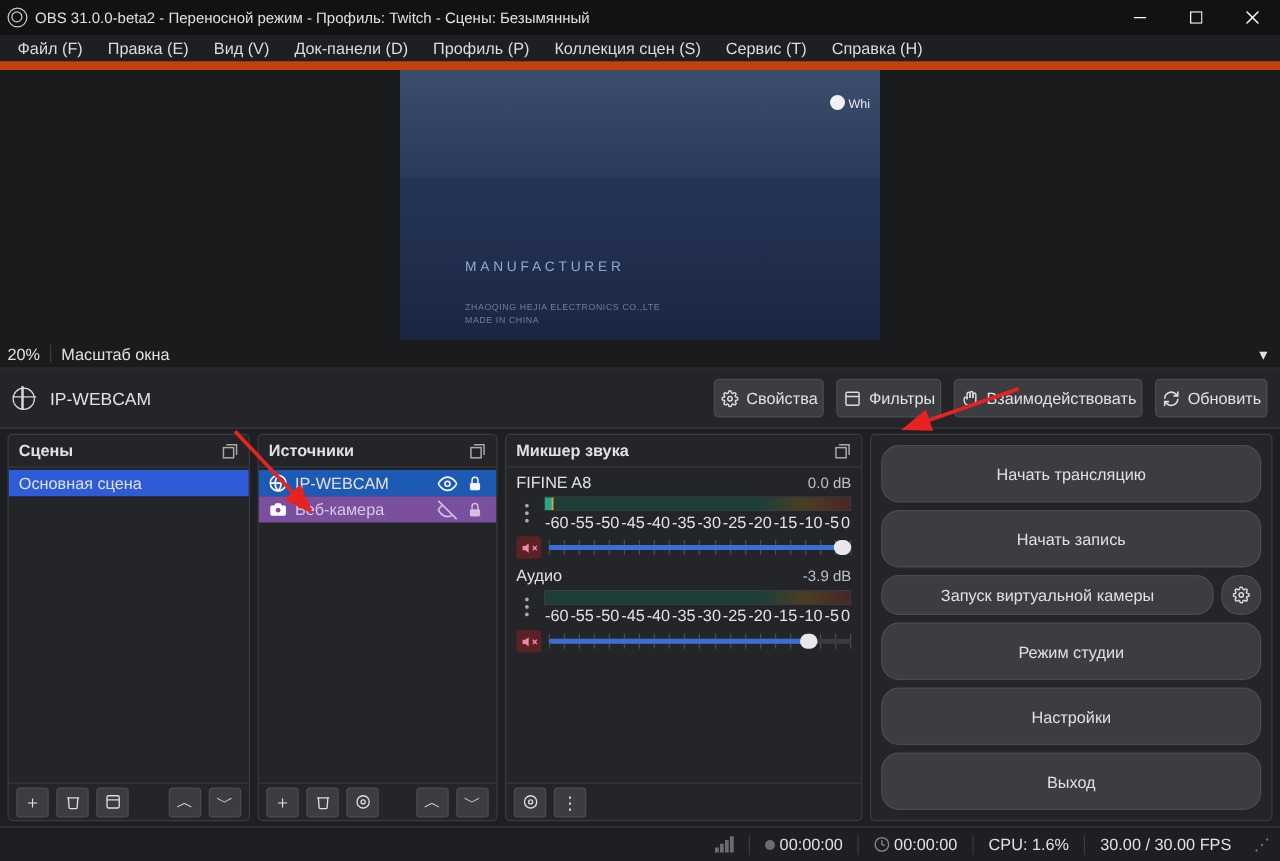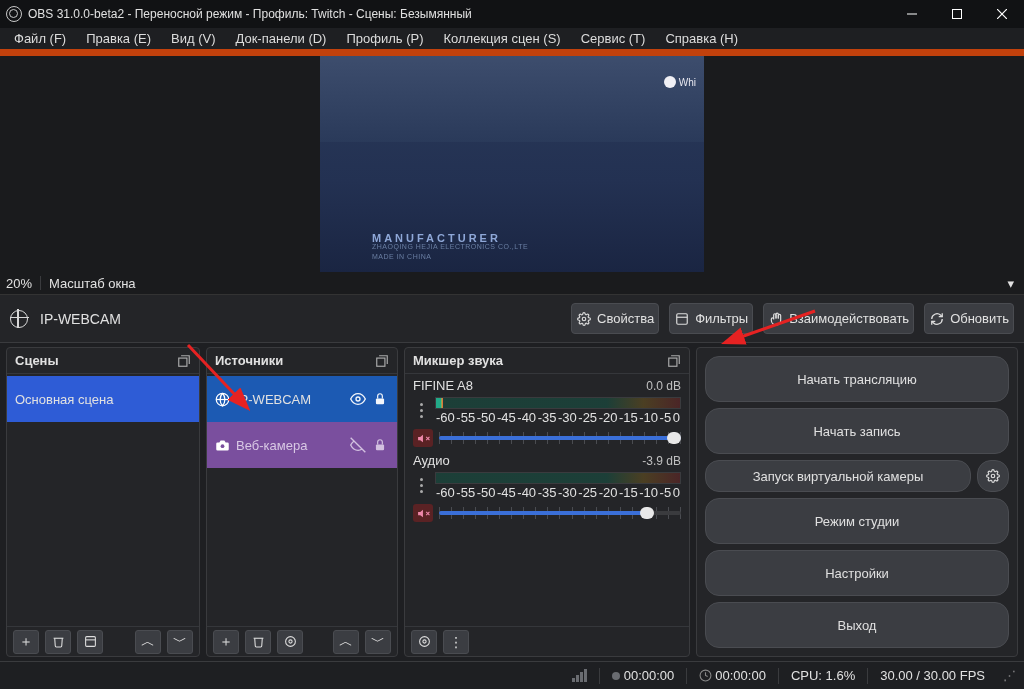--- a/index.html
+++ b/index.html
@@ -14,21 +14,21 @@
 
 .menubar{height:28px;background:#1e1f22;border-bottom:7px solid #c2410c;display:flex;align-items:center;padding:0 4px;gap:0}
 .menuitem{padding:5px 10px;color:#dcdcdc;font-size:13px}
 
 .preview-wrap{flex:0 0 236px;background:#1a1b1d;display:flex;flex-direction:column;border-bottom:1px solid #333}
 .preview{flex:1;display:flex;align-items:center;justify-content:center;position:relative}
 .video{width:384px;height:216px;background:linear-gradient(180deg,#2a3a5a 0%,#233152 58%,#1a2542 100%);position:relative;overflow:hidden}
 .video:before{content:"";position:absolute;top:0;left:0;right:0;height:40%;background:linear-gradient(180deg,#3d4d6d 0%,#2a3a5a 100%)}
 .video .wh{position:absolute;top:20px;right:8px;color:#e8e8f0;font-size:10px}
 .video .wh:before{content:"";display:inline-block;width:12px;height:12px;background:#f0f0f5;border-radius:50%;margin-right:3px;vertical-align:-2px}
-.video .mfr{position:absolute;left:52px;bottom:28px;color:#8fa8d8;font-size:11px;letter-spacing:3px;font-weight:700}
+.video .mfr{position:absolute;left:52px;bottom:52px;color:#8fa8d8;font-size:11px;letter-spacing:3px;font-weight:400}
 .video .sub{position:absolute;left:52px;bottom:22px;color:#6a7fa3;font-size:7px;letter-spacing:0.5px}
 .video .sub2{position:absolute;left:52px;bottom:12px;color:#6a7fa3;font-size:7px;letter-spacing:0.5px}
 .zoombar{height:22px;display:flex;align-items:center;padding:0 6px;gap:6px;font-size:12px;color:#c8c8c8}
 .zoombar .sep{width:1px;height:14px;background:#3a3b3e;margin:0 2px}
 .zoombar .caret{margin-left:auto;margin-right:4px}
 
 .srcbar{height:48px;background:#242528;display:flex;align-items:center;padding:0 10px;gap:10px;border-bottom:1px solid #3a3b3e}
 .srcbar .globe{width:18px;height:18px;border:1.5px solid #d8d8d8;border-radius:50%;position:relative;margin-right:2px}
 .srcbar .globe:after{content:"";position:absolute;left:-1.5px;right:-1.5px;top:6px;height:1.5px;background:#d8d8d8}
 .srcbar .globe:before{content:"";position:absolute;top:-1.5px;bottom:-1.5px;left:6px;width:1.5px;background:#d8d8d8}
@@ -40,21 +40,21 @@
 .panels{flex:1;display:flex;gap:6px;padding:4px 6px 4px 6px;background:#1e1f22;min-height:0}
 .panel{background:#242528;border:1px solid #3a3b3e;border-radius:4px;display:flex;flex-direction:column;min-height:0}
 .panel.scenes{width:194px}
 .panel.sources{width:192px}
 .panel.mixer{flex:1}
 .panel.controls{width:322px}
 .phead{height:26px;display:flex;align-items:center;padding:0 8px;font-weight:600;font-size:13px;color:#dcdcdc;border-bottom:1px solid #35373b}
 .phead .pop{margin-left:auto;opacity:0.8}
 .pbody{flex:1;overflow:hidden;padding:2px 0}
 
-.srow{height:46px;display:flex;align-items:center;padding:0 8px;gap:6px;font-size:13px}
+.srow{height:21px;display:flex;align-items:center;padding:0 8px;gap:6px;font-size:13px}
 .srow.sel{background:#2e5cd6;color:#fff}
 .srow.sel2{background:#1c5ab3}
 .srow.purple{background:#7a4f9e}
 .srow .ric{margin-left:auto;display:flex;gap:4px;align-items:center}
 .ricn{width:18px;height:18px;display:flex;align-items:center;justify-content:center;opacity:0.95}
 
 .mix{padding:4px 8px 2px 8px}
 .mixrow{margin-bottom:6px}
 .mixhead{display:flex;align-items:center;font-size:13px;margin-bottom:2px}
 .mixhead .db{margin-left:auto;font-size:12px;color:#c0c0c0}

